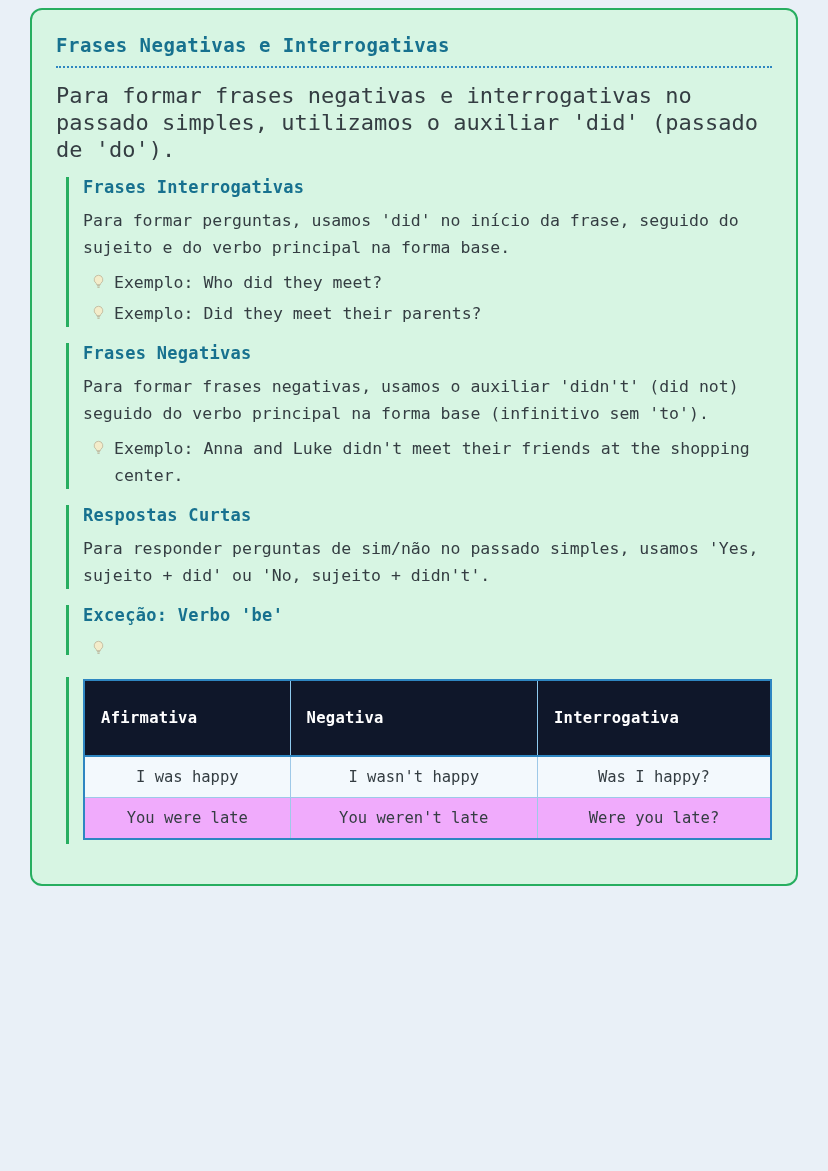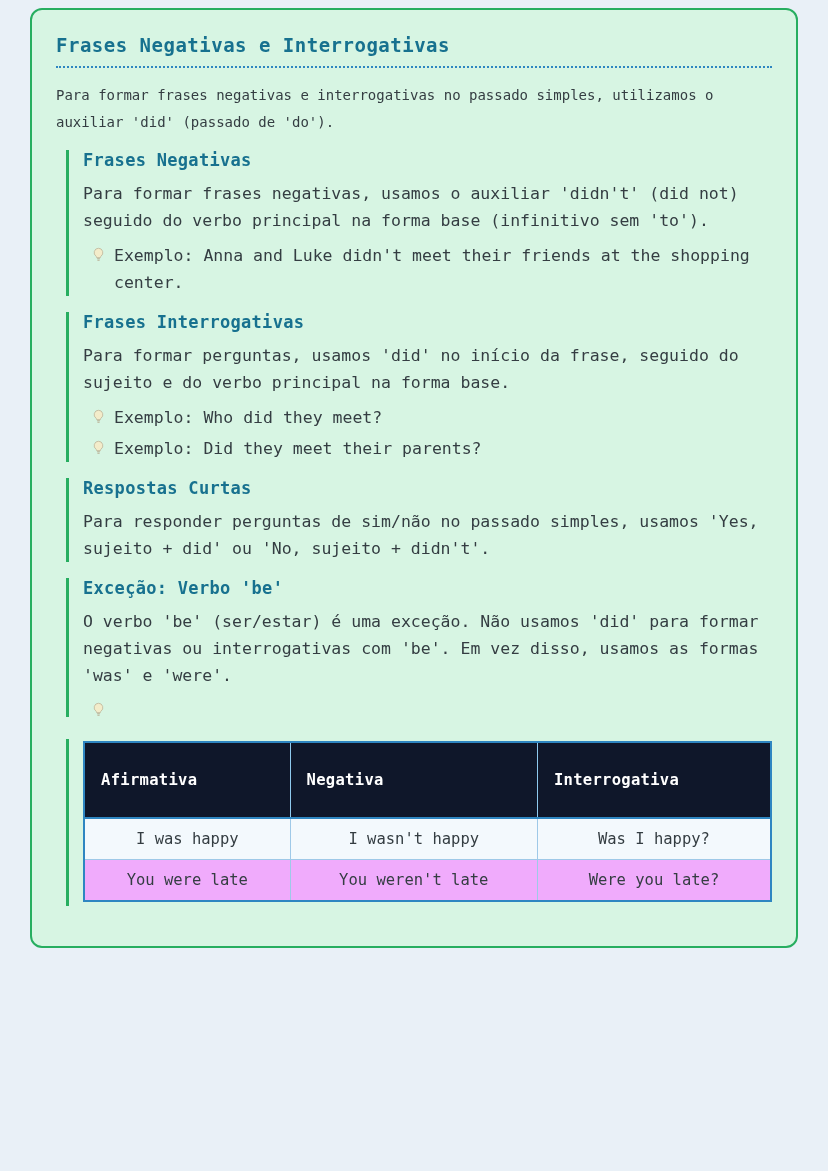--- a/index.html
+++ b/index.html
@@ -25,21 +25,21 @@
     margin: 8px 0 14px 0;
     padding-bottom: 10px;
     font-size: 19px;
     font-weight: bold;
     color: #17718f;
     letter-spacing: 0.5px;
     border-bottom: 2px dotted #2e86c1;
   }
   .intro {
     margin: 0 0 12px 0;
-    font-size: 14px;
+    font-size: 22px;
     line-height: 27px;
     color: #343d42;
   }
   .block {
     margin: 14px 0 16px 10px;
     border-left: 3px solid #27ae60;
     padding-left: 14px;
   }
   .block h2 {
     margin: 4px 0 10px 0;
@@ -112,67 +112,66 @@
 </head>
 <body>
 
 <main class="card">
 
   <h1 class="title">Frases Negativas e Interrogativas</h1>
 
   <p class="intro">Para formar frases negativas e interrogativas no passado simples, utilizamos o auxiliar 'did' (passado de 'do').</p>
 
   <section class="block">
+    <h2>Frases Interrogativas</h2>
+    <p>Para formar perguntas, usamos 'did' no início da frase, seguido do sujeito e do verbo principal na forma base.</p>
+    <div class="example">
+      <span class="bulb">
+        <svg viewBox="0 0 24 24" width="15" height="15" aria-hidden="true">
+            <path d="M12 2a7 7 0 0 0-4 12.7c.6.5 1 1.3 1 2.3h6c0-1 .4-1.8 1-2.3A7 7 0 0 0 12 2z" fill="#f3ecca" stroke="#b9b095" stroke-width="1.2"></path>
+            <rect x="9.5" y="18" width="5" height="1.6" rx="0.8" fill="#b9b095"></rect>
+            <rect x="10" y="20.4" width="4" height="1.4" rx="0.7" fill="#b9b095"></rect>
+          </svg>
+      </span>
+      <span>Exemplo: Who did they meet?</span>
+    </div>
+    <div class="example">
+      <span class="bulb">
+        <svg viewBox="0 0 24 24" width="15" height="15" aria-hidden="true">
+            <path d="M12 2a7 7 0 0 0-4 12.7c.6.5 1 1.3 1 2.3h6c0-1 .4-1.8 1-2.3A7 7 0 0 0 12 2z" fill="#f3ecca" stroke="#b9b095" stroke-width="1.2"></path>
+            <rect x="9.5" y="18" width="5" height="1.6" rx="0.8" fill="#b9b095"></rect>
+            <rect x="10" y="20.4" width="4" height="1.4" rx="0.7" fill="#b9b095"></rect>
+          </svg>
+      </span>
+      <span>Exemplo: Did they meet their parents?</span>
+    </div>
+  </section>
+
+  <section class="block">
     <h2>Frases Negativas</h2>
     <p>Para formar frases negativas, usamos o auxiliar 'didn't' (did not) seguido do verbo principal na forma base (infinitivo sem 'to').</p>
     <div class="example">
       <span class="bulb">
         <svg viewBox="0 0 24 24" width="15" height="15" aria-hidden="true">
             <path d="M12 2a7 7 0 0 0-4 12.7c.6.5 1 1.3 1 2.3h6c0-1 .4-1.8 1-2.3A7 7 0 0 0 12 2z" fill="#f3ecca" stroke="#b9b095" stroke-width="1.2"></path>
             <rect x="9.5" y="18" width="5" height="1.6" rx="0.8" fill="#b9b095"></rect>
             <rect x="10" y="20.4" width="4" height="1.4" rx="0.7" fill="#b9b095"></rect>
           </svg>
       </span>
       <span>Exemplo: Anna and Luke didn't meet their friends at the shopping center.</span>
     </div>
   </section>
 
   <section class="block">
-    <h2>Frases Interrogativas</h2>
-    <p>Para formar perguntas, usamos 'did' no início da frase, seguido do sujeito e do verbo principal na forma base.</p>
-    <div class="example">
-      <span class="bulb">
-        <svg viewBox="0 0 24 24" width="15" height="15" aria-hidden="true">
-            <path d="M12 2a7 7 0 0 0-4 12.7c.6.5 1 1.3 1 2.3h6c0-1 .4-1.8 1-2.3A7 7 0 0 0 12 2z" fill="#f3ecca" stroke="#b9b095" stroke-width="1.2"></path>
-            <rect x="9.5" y="18" width="5" height="1.6" rx="0.8" fill="#b9b095"></rect>
-            <rect x="10" y="20.4" width="4" height="1.4" rx="0.7" fill="#b9b095"></rect>
-          </svg>
-      </span>
-      <span>Exemplo: Who did they meet?</span>
-    </div>
-    <div class="example">
-      <span class="bulb">
-        <svg viewBox="0 0 24 24" width="15" height="15" aria-hidden="true">
-            <path d="M12 2a7 7 0 0 0-4 12.7c.6.5 1 1.3 1 2.3h6c0-1 .4-1.8 1-2.3A7 7 0 0 0 12 2z" fill="#f3ecca" stroke="#b9b095" stroke-width="1.2"></path>
-            <rect x="9.5" y="18" width="5" height="1.6" rx="0.8" fill="#b9b095"></rect>
-            <rect x="10" y="20.4" width="4" height="1.4" rx="0.7" fill="#b9b095"></rect>
-          </svg>
-      </span>
-      <span>Exemplo: Did they meet their parents?</span>
-    </div>
-  </section>
-
-  <section class="block">
     <h2>Respostas Curtas</h2>
     <p>Para responder perguntas de sim/não no passado simples, usamos 'Yes, sujeito + did' ou 'No, sujeito + didn't'.</p>
   </section>
 
   <section class="block">
     <h2>Exceção: Verbo 'be'</h2>
-    <p>O verbo 'be' (ser/estar) é uma exceção. Não usamos 'did' para formar negativas ou interrogativas com 'be'. Em vez disso, usamos as formas 'was' e 'were'.</p>
     <div class="example">
       <span class="bulb">
         <svg viewBox="0 0 24 24" width="15" height="15" aria-hidden="true">
             <path d="M12 2a7 7 0 0 0-4 12.7c.6.5 1 1.3 1 2.3h6c0-1 .4-1.8 1-2.3A7 7 0 0 0 12 2z" fill="#f3ecca" stroke="#b9b095" stroke-width="1.2"></path>
             <rect x="9.5" y="18" width="5" height="1.6" rx="0.8" fill="#b9b095"></rect>
             <rect x="10" y="20.4" width="4" height="1.4" rx="0.7" fill="#b9b095"></rect>
           </svg>
       </span>
     </div>
   </section>

